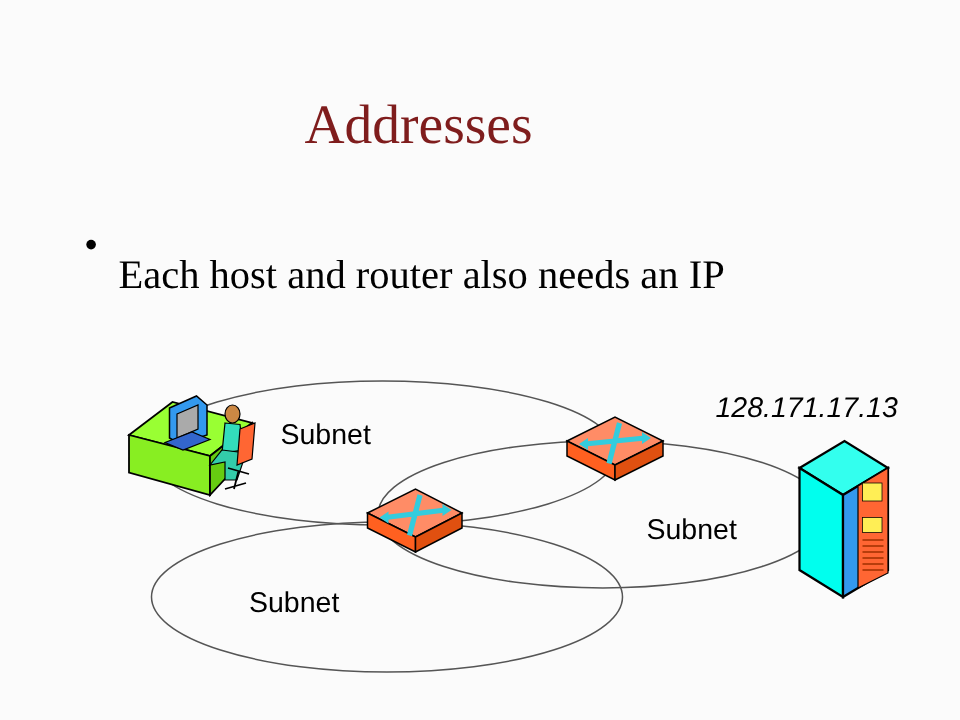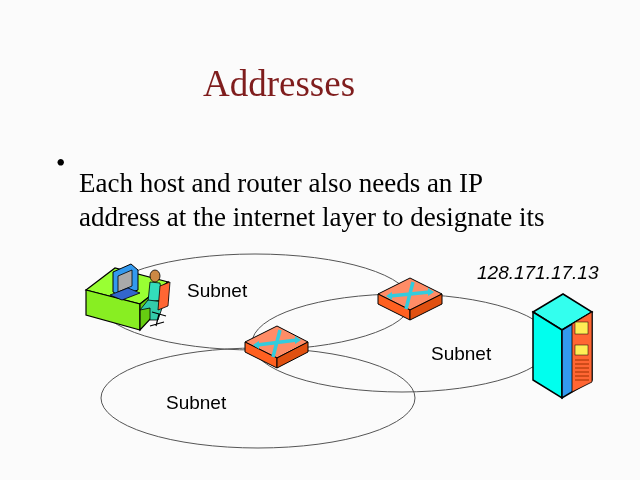--- a/index.html
+++ b/index.html
@@ -14,21 +14,20 @@
 </style>
 </head>
 <body>
 
 <div class="title">Addresses</div>
 
 <div class="bullet-wrap">
   <span class="bullet-dot">•</span>
   <div class="bullet-text">
     <span class="line">Each host and router also needs an IP</span>
-    <span class="line">address at the internet layer to designate its</span>
   </div>
 </div>
 
 <svg class="diagram" width="640" height="480">
 
   <ellipse cx="255" cy="302" rx="156" ry="48" fill="none" stroke="#555" stroke-width="1"></ellipse>
   <ellipse cx="402" cy="343" rx="150" ry="49" fill="none" stroke="#555" stroke-width="1"></ellipse>
   <ellipse cx="258" cy="398" rx="157" ry="50" fill="none" stroke="#555" stroke-width="1"></ellipse>
 
   <g>

